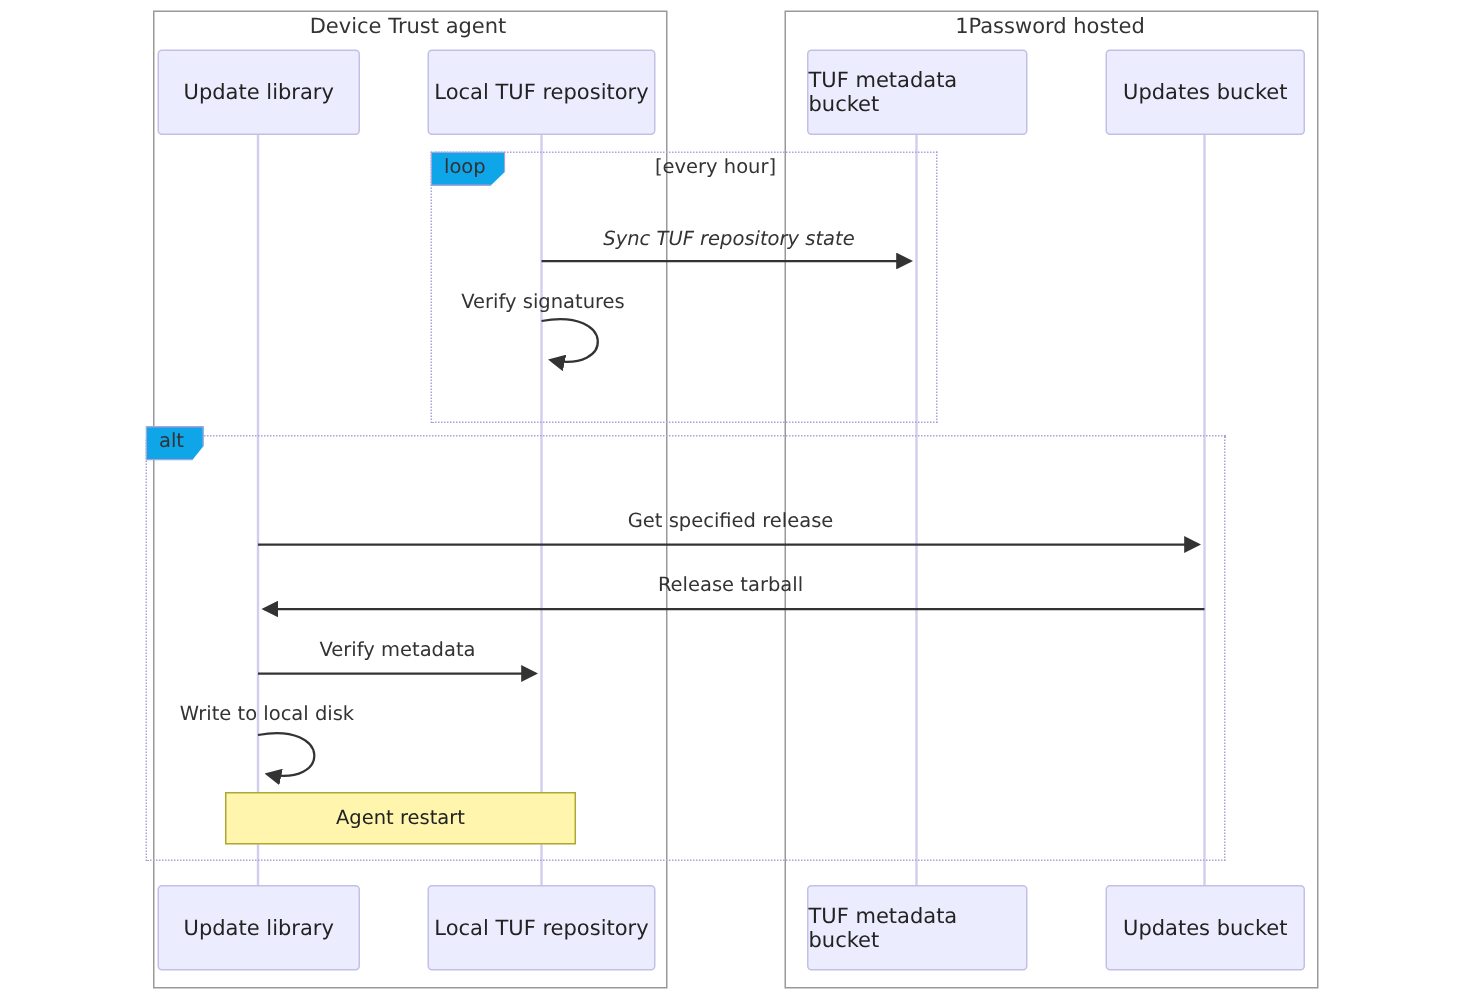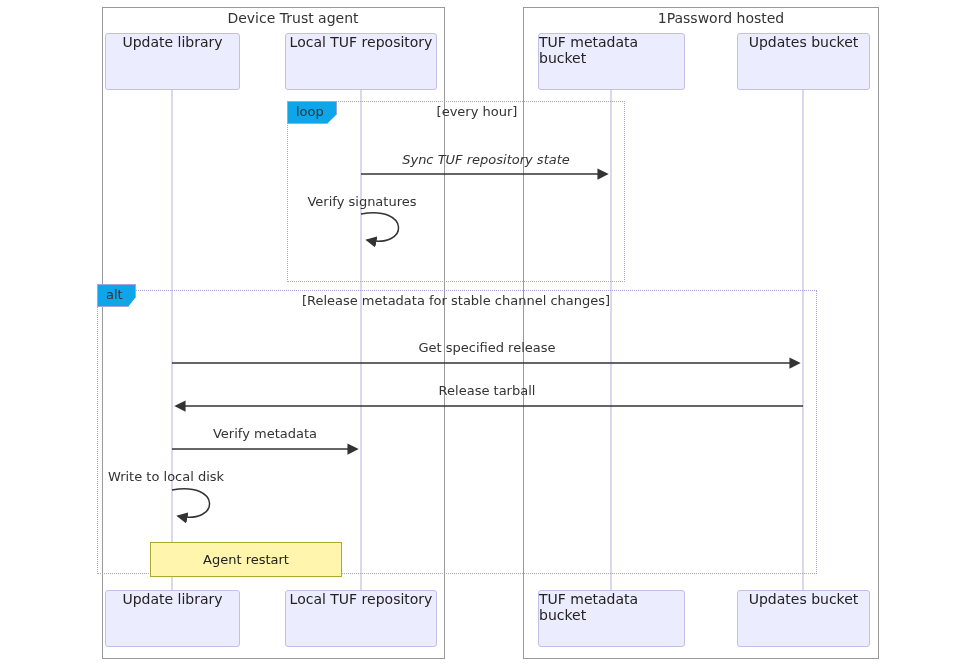--- a/index.html
+++ b/index.html
@@ -22,21 +22,20 @@
     background: transparent;
     z-index: 1;
   }
   .container-title {
     position: absolute;
     transform: translateX(-50%);
     white-space: nowrap;
     font-size: 14px;
     color: #333333;
     z-index: 5;
-    margin-left: 21px;
   }
   .lifelines-svg, .arrows-svg {
     position: absolute;
     left: 0; top: 0;
     pointer-events: none;
   }
   .lifelines-svg { z-index: 2; }
   .arrows-svg { z-index: 4; }
   .frame {
     position: absolute;
@@ -65,21 +64,21 @@
     font-weight: 400;
     color: #333333;
     z-index: 5;
   }
   .participant {
     position: absolute;
     background: #ECECFF;
     border: 1px solid #c3bfe6;
     border-radius: 3px;
     display: flex;
-    align-items: flex-start;
+    align-items: center;
     justify-content: center;
     font-size: 14px;
     color: #222222;
     z-index: 5;
     box-sizing: border-box;
   }
   .msg-label {
     position: absolute;
     transform: translateX(-50%);
     white-space: nowrap;
@@ -121,44 +120,43 @@
   <div class="frame" style="left:287px; top:101px; width:336px; height:179px;"></div>
   <div class="frame-tab" style="left:287px; top:101px; height:23px;">
     <span>loop</span>
   </div>
   <div class="frame-condition" style="left:477px; top:104px;">[every hour]</div>
 
   <div class="frame" style="left:97px; top:290px; width:718px; height:282px;"></div>
   <div class="frame-tab" style="left:97px; top:284px; height:23px;">
     <span>alt</span>
   </div>
-  <div class="frame-condition" style="left:456px; top:293px;">[Release metadata for stable channel changes]</div>
 
   <svg class="arrows-svg" width="974" height="668">
     <defs>
       <marker id="arrowhead" viewBox="0 0 10 10" refX="8.5" refY="5" markerWidth="7.5" markerHeight="7.5" orient="auto-start-reverse">
         <path d="M0,0 L10,5 L0,10 z" fill="#333333"></path>
       </marker>
     </defs>
     <line x1="361" y1="174" x2="607" y2="174" stroke="#333333" stroke-width="1.5" marker-end="url(#arrowhead)"></line>
     <path d="M 361 214 C 410 205, 410 249, 367 240" fill="none" stroke="#333333" stroke-width="1.5" marker-end="url(#arrowhead)"></path>
     <line x1="172" y1="363" x2="799" y2="363" stroke="#333333" stroke-width="1.5" marker-end="url(#arrowhead)"></line>
     <line x1="803" y1="406" x2="176" y2="406" stroke="#333333" stroke-width="1.5" marker-end="url(#arrowhead)"></line>
     <line x1="172" y1="449" x2="357" y2="449" stroke="#333333" stroke-width="1.5" marker-end="url(#arrowhead)"></line>
     <path d="M 172 490 C 221 481, 221 525, 178 516" fill="none" stroke="#333333" stroke-width="1.5" marker-end="url(#arrowhead)"></path>
   </svg>
 
   <div class="msg-label" style="left:486px; top:152px;font-style:italic;">Sync TUF repository state</div>
   <div class="msg-label" style="left:362px; top:194px;">Verify signatures</div>
   <div class="msg-label" style="left:487px; top:340px;">Get specified release</div>
   <div class="msg-label" style="left:487px; top:383px;">Release tarball</div>
   <div class="msg-label" style="left:265px; top:426px;">Verify metadata</div>
-  <div class="msg-label" style="left:166px; top:469px;">Write to local disk</div>
+  <div class="msg-label" style="left:178px; top:469px;">Write to local disk</div>
 
-  <div class="note" style="left:150px; top:528px; width:192px; height:35px;margin-top:14px;">
+  <div class="note" style="left:150px; top:528px; width:234px; height:35px;">
     <span>Agent restart</span>
   </div>
 
   <div class="participant" style="left:105px; top:33px; width:135px; height:57px;">
     <span>Update library</span>
   </div>
   <div class="participant" style="left:285px; top:33px; width:152px; height:57px;">
     <span>Local TUF repository</span>
   </div>
   <div class="participant" style="left:538px; top:33px; width:147px; height:57px;">

